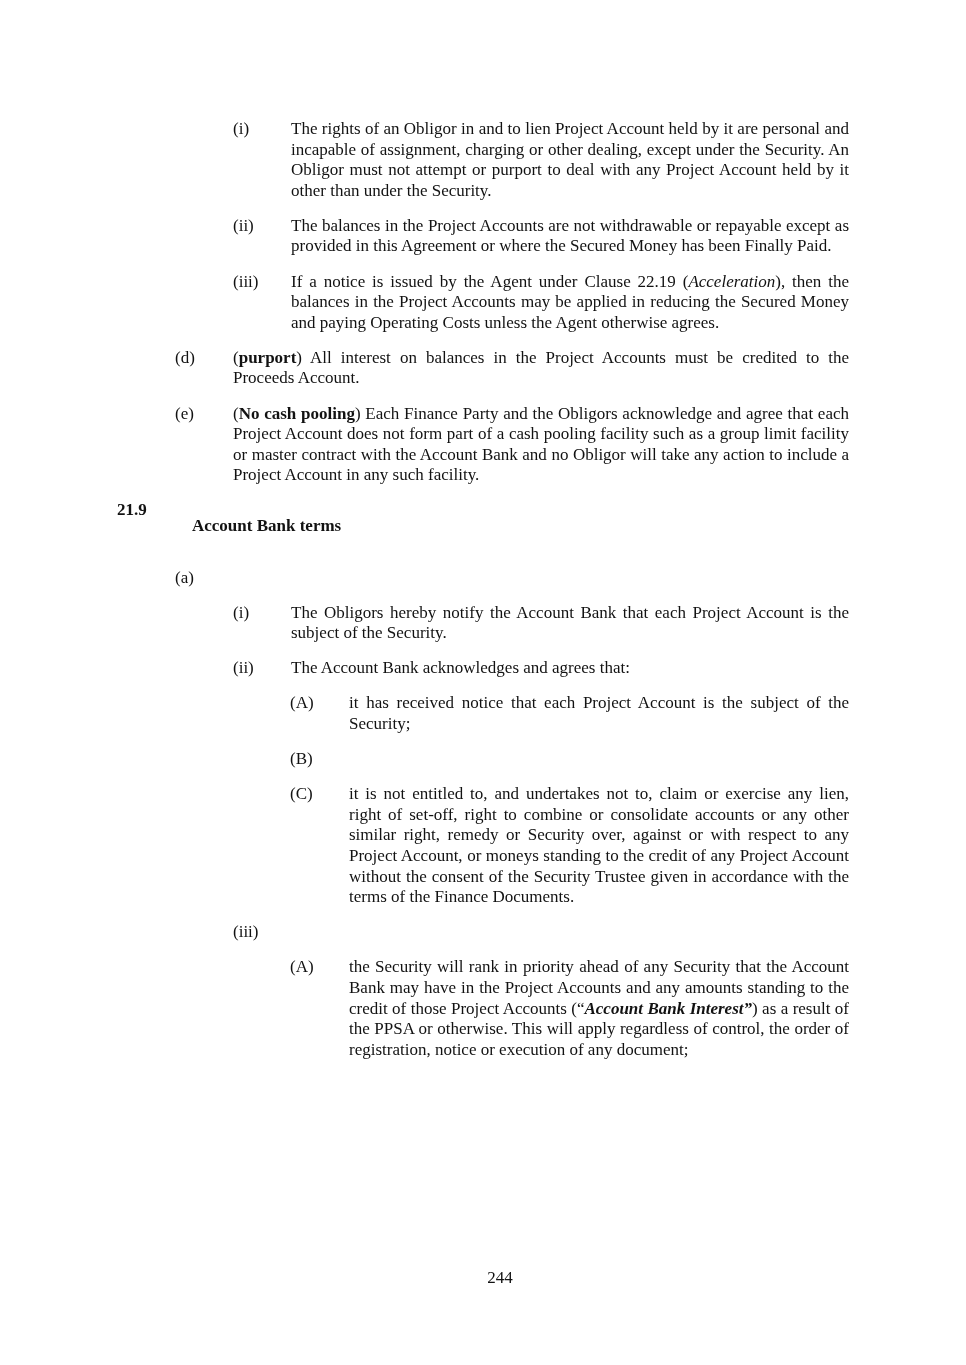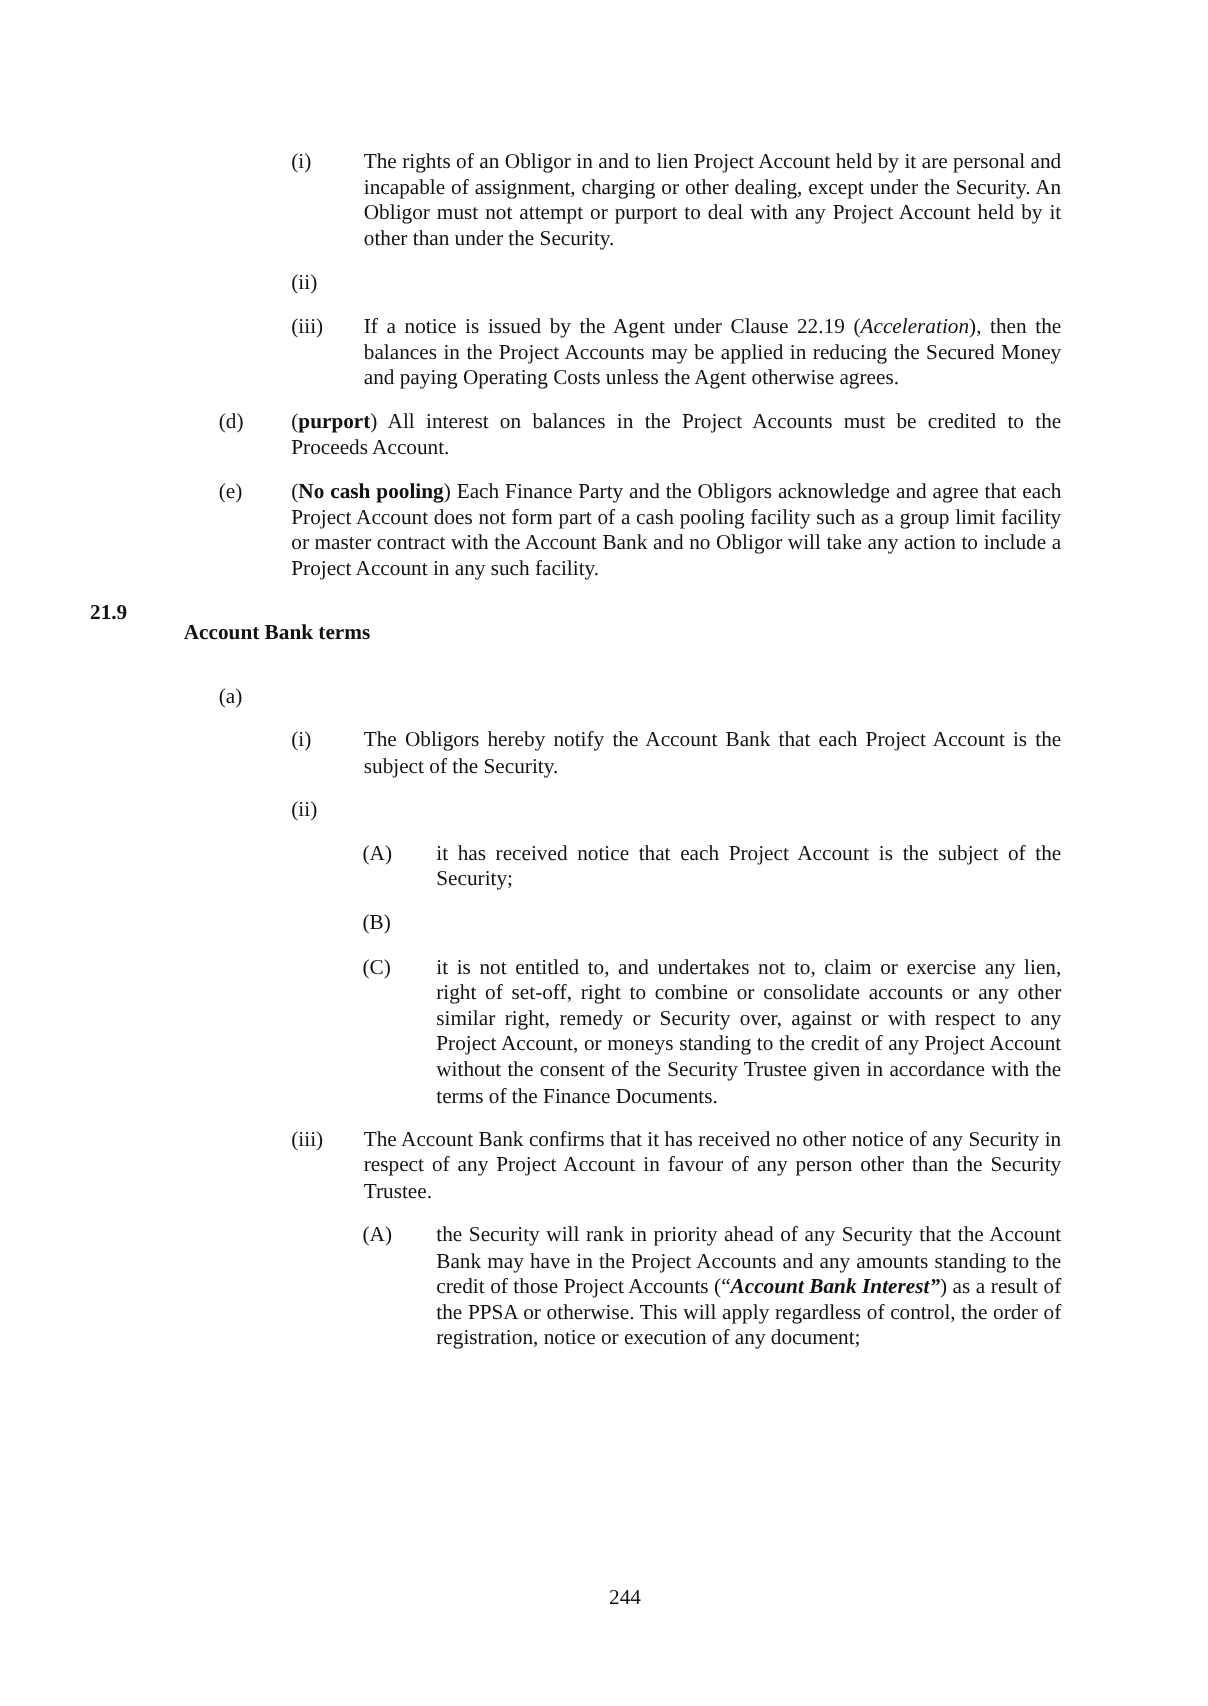--- a/index.html
+++ b/index.html
@@ -20,21 +20,21 @@
     width: 849px;
     box-sizing: border-box;
     margin: 0 0 14.5px 0;
   }
   .row .lbl { flex: 0 0 58px; }
   .row .txt { flex: 1 1 auto; margin: 0; text-align: justify; }
   .l2 { padding-left: 175px; }
   .l3 { padding-left: 233px; }
   .l4 { padding-left: 290px; }
   .l4 .lbl { flex-basis: 59px; }
-  .sec { padding-left: 72px; font-weight: bold; }
+  .sec { padding-left: 117px; font-weight: bold; }
   .sec .lbl { flex: 0 0 59px; }
   .sec .title { font-size: inherit; font-weight: bold; margin: 16px; display: inline; }
   .txt b { font-weight: bold; }
   .txt em, .txt i { font-style: italic; }
   .footer {
     position: absolute;
     top: 1268px;
     left: 0;
     width: 956px;
     text-align: center;
@@ -47,20 +47,21 @@
 <div class="page">
   <main class="content">
 
     <div class="row l3">
       <span class="lbl">(i)</span>
       <p class="txt">The rights of an Obligor in and to lien Project Account held by it are personal and incapable of assignment, charging or other dealing, except under the Security. An Obligor must not attempt or purport to deal with any Project Account held by it other than under the Security.</p>
     </div>
 
     <div class="row l3">
       <span class="lbl">(ii)</span>
+      <p class="txt">The balances in the Project Accounts are not withdrawable or repayable except as provided in this Agreement or where the Secured Money has been Finally Paid.</p>
     </div>
 
     <div class="row l3">
       <span class="lbl">(iii)</span>
       <p class="txt"><span>If a notice is issued by the Agent under Clause 22.19 (</span><em>Acceleration</em><span>), then the balances in the Project Accounts may be applied in reducing the Secured Money and paying Operating Costs unless the Agent otherwise agrees.</span></p>
     </div>
 
     <div class="row l2">
       <span class="lbl">(d)</span>
       <p class="txt"><span>(</span><b>purport</b><span>) All interest on balances in the Project Accounts must be credited to the Proceeds Account.</span></p>
@@ -80,39 +81,39 @@
       <span class="lbl">(a)</span>
     </div>
 
     <div class="row l3">
       <span class="lbl">(i)</span>
       <p class="txt">The Obligors hereby notify the Account Bank that each Project Account is the subject of the Security.</p>
     </div>
 
     <div class="row l3">
       <span class="lbl">(ii)</span>
+      <p class="txt">The Account Bank acknowledges and agrees that:</p>
     </div>
 
     <div class="row l4">
       <span class="lbl">(A)</span>
       <p class="txt">it has received notice that each Project Account is the subject of the Security;</p>
     </div>
 
     <div class="row l4">
       <span class="lbl">(B)</span>
     </div>
 
     <div class="row l4">
       <span class="lbl">(C)</span>
       <p class="txt">it is not entitled to, and undertakes not to, claim or exercise any lien, right of set-off, right to combine or consolidate accounts or any other similar right, remedy or Security over, against or with respect to any Project Account, or moneys standing to the credit of any Project Account without the consent of the Security Trustee given in accordance with the terms of the Finance Documents.</p>
     </div>
 
     <div class="row l3">
       <span class="lbl">(iii)</span>
-      <p class="txt">The Account Bank confirms that it has received no other notice of any Security in respect of any Project Account in favour of any person other than the Security Trustee.</p>
     </div>
 
 
     <div class="row l4">
       <span class="lbl">(A)</span>
       <p class="txt"><span>the Security will rank in priority ahead of any Security that the Account Bank may have in the Project Accounts and any amounts standing to the credit of those Project Accounts (“</span><b><i>Account Bank Interest”</i></b><span>) as a result of the PPSA or otherwise. This will apply regardless of control, the order of registration, notice or execution of any document;</span></p>
     </div>
 
   </main>
 

